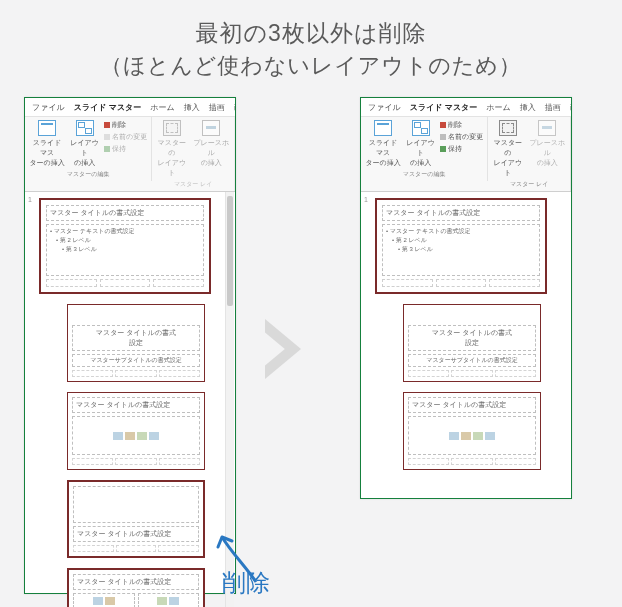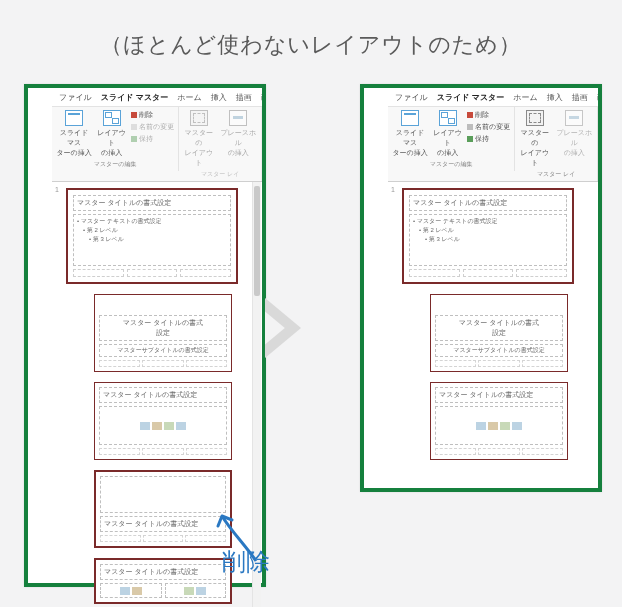--- a/index.html
+++ b/index.html
@@ -5,30 +5,29 @@
   html, body { margin:0; padding:0; }
   body {
     width:622px; height:607px;
     background:#f3f3f4;
     font-family:"Meiryo","Hiragino Kaku Gothic Pro","MS PGothic",sans-serif;
     color:#5a5a5a;
     position:relative; overflow:hidden;
   }
   .heading { text-align:center; padding:18px 10px 8px; }
   .heading .l1 { font-size:23px; letter-spacing:1px; }
-  .heading .l2 { font-size:22px; letter-spacing:1px; margin-top:12px; }
+  .heading .l2 { font-size:22px; letter-spacing:1px; margin-top:2px; }
 
   .panels { position:relative; width:100%; height:520px; }
   .panel {
-    position:absolute; top:16px;
+    position:absolute; top:8px;
     width:210px;
     background:#fff;
-    border:4px solid #15803d;
+    border:1px solid #15803d;
     box-shadow:0 0 2px rgba(0,0,0,.1);
-    padding-left:24px;
   }
   .panel.left  { left:24px;  height:495px; }
   .panel.right { left:360px; height:400px; }
 
   
   .menubar {
     display:flex; gap:9px;
     font-size:8px; color:#555;
     padding:4px 7px 3px;
     border-bottom:1px solid #e3e3e3;
@@ -137,20 +136,21 @@
   }
   .anno-label{
     position:absolute; left:222px; top:478px;
     color:#2a78c2; font-size:24px; font-weight:500;
   }
 </style>
 </head>
 <body>
 
 <div class="heading">
+  <div class="l1">最初の3枚以外は削除</div>
   <div class="l2">（ほとんど使わないレイアウトのため）</div>
 </div>
 
 <div class="panels">
 
   <div class="panel left">
     <div class="menubar">
       <span>ファイル</span>
       <span class="active">スライド マスター</span>
       <span>ホーム</span>

